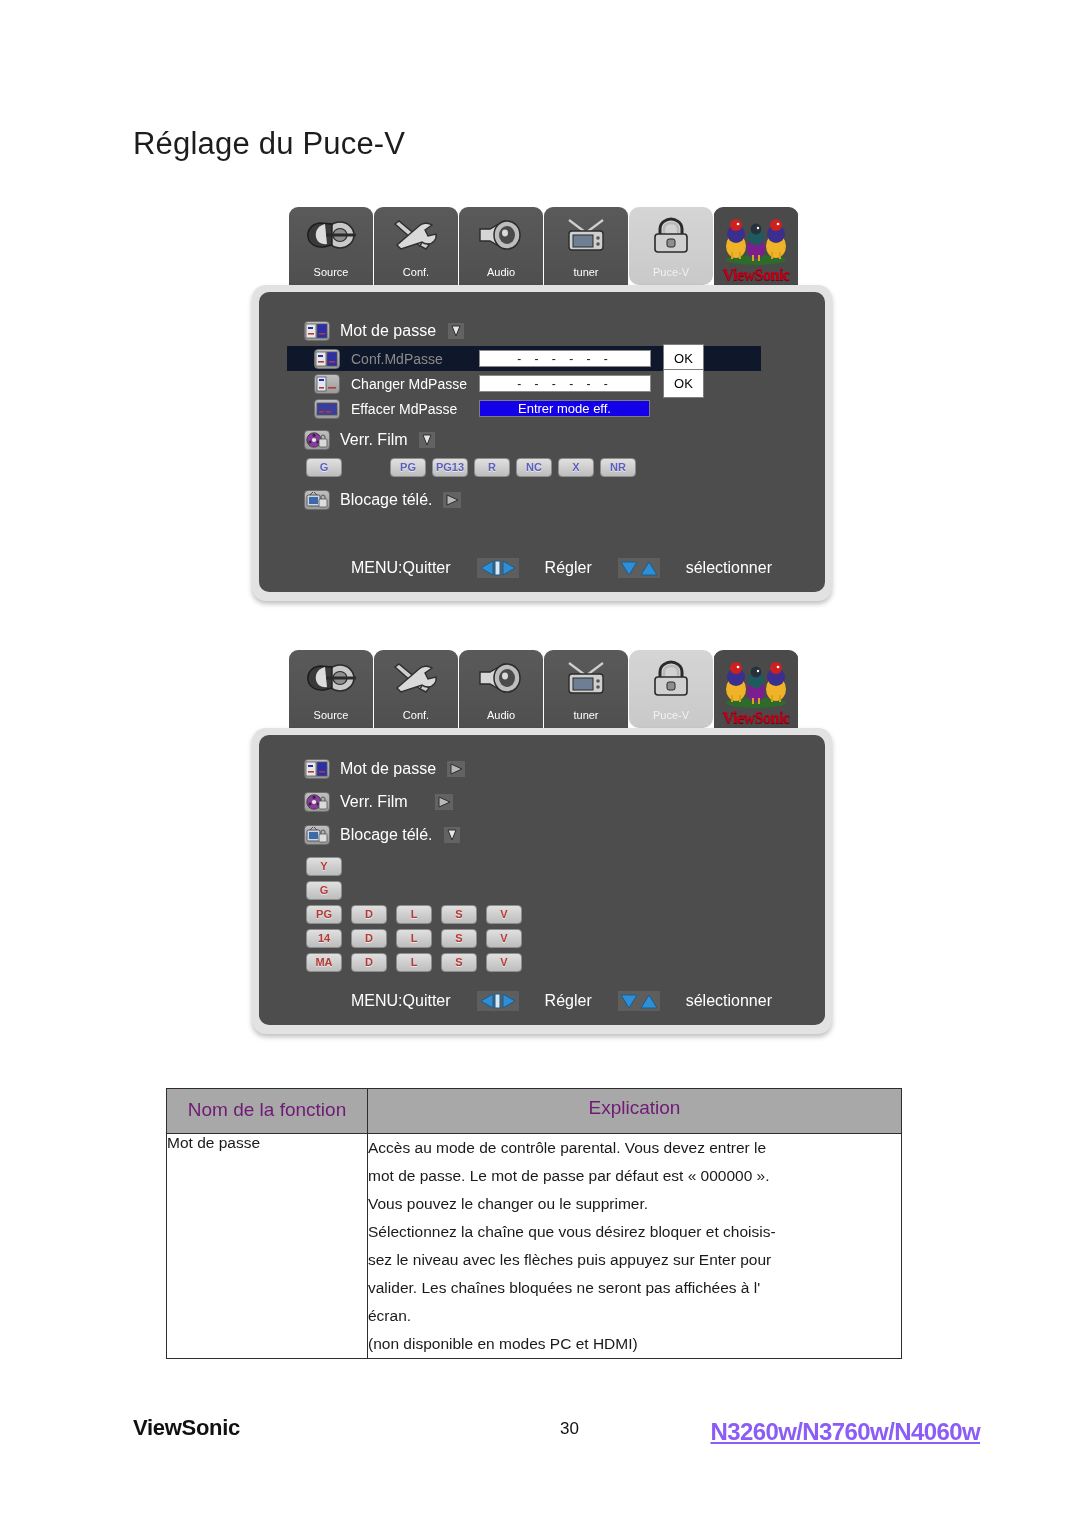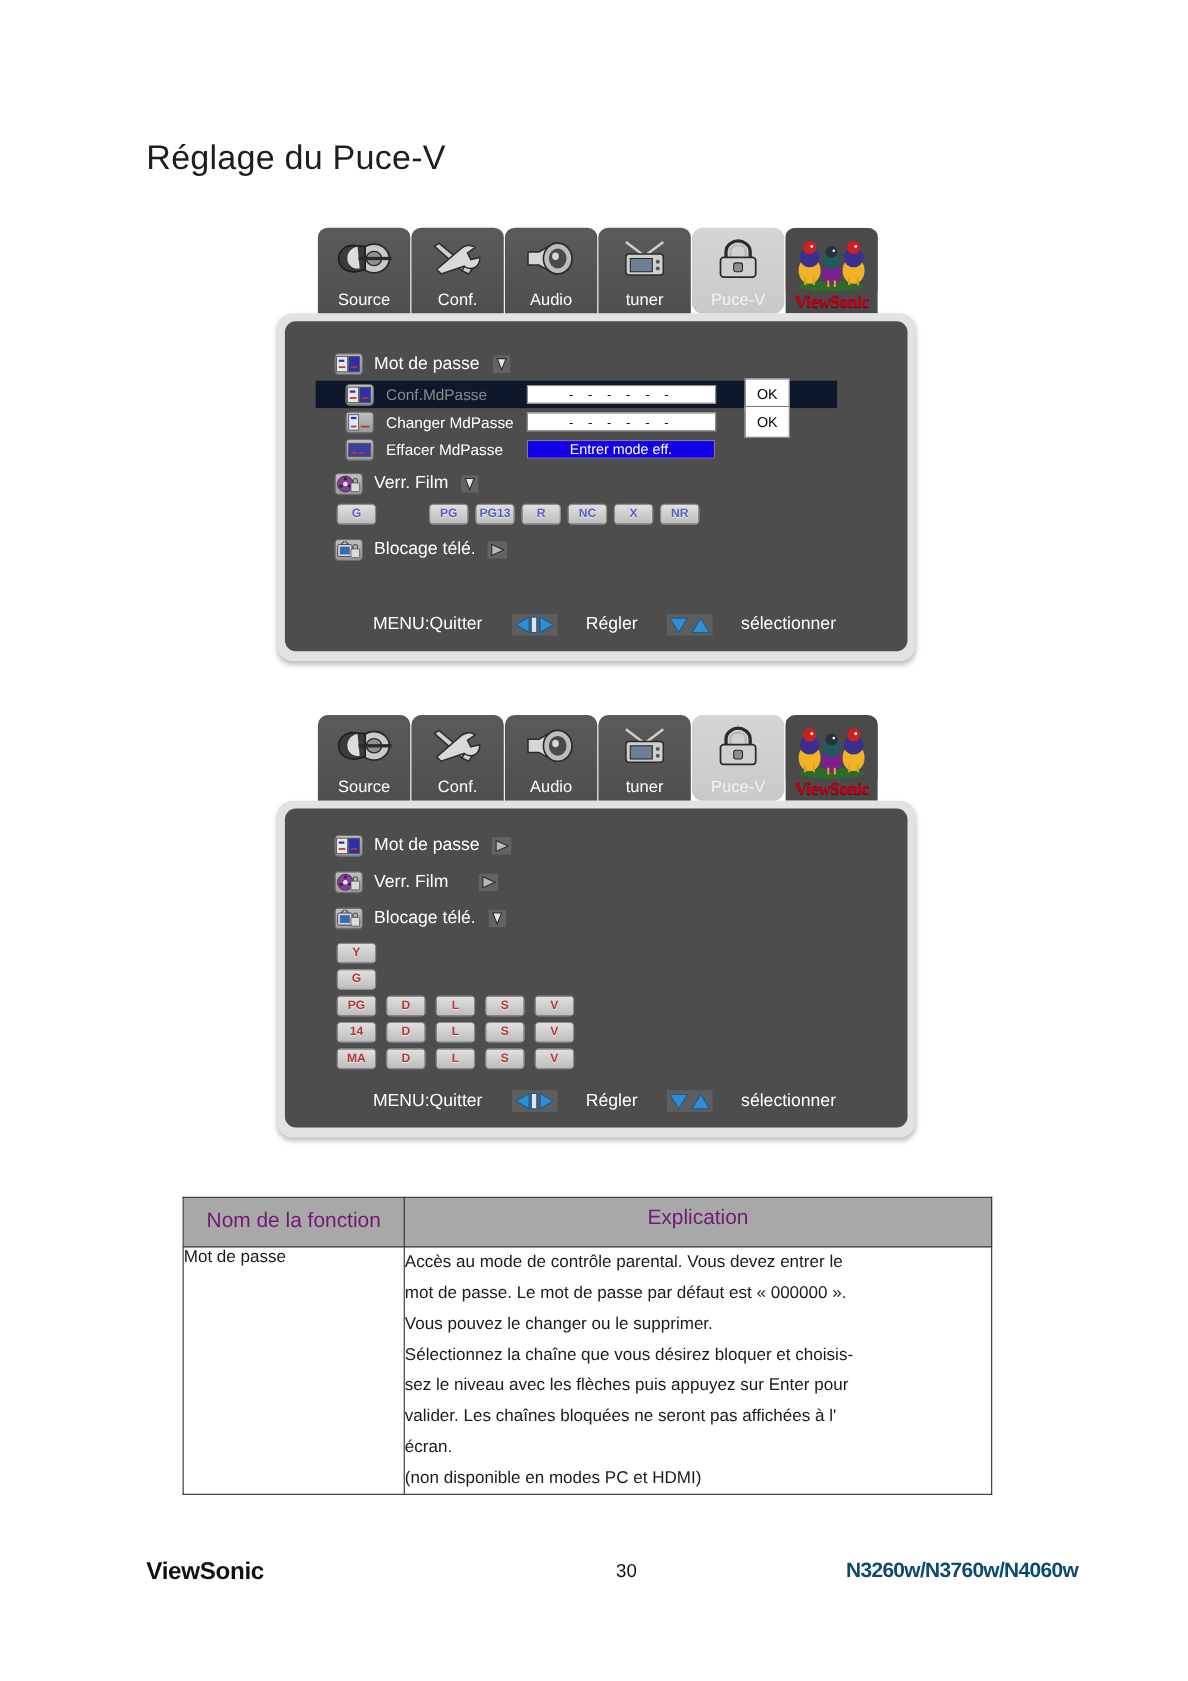--- a/index.html
+++ b/index.html
@@ -62,21 +62,21 @@
     background: linear-gradient(180deg, #d5d5d5 0%, #c9c9c9 100%);
     border-radius: 10px;
   }
   .tab.logo-tab {
     background: #4d4d4d;
     border-radius: 9px 9px 0 0;
     padding-bottom: 0;
     overflow: hidden;
   }
   .tab-label {
-    font-size: 15px;
+    font-size: 11px;
     color: #ffffff;
     line-height: 19px;
   }
   .tab.selected .tab-label { color: #f2f2f2; }
   .tab-icon {
     flex: 1;
     display: flex;
     align-items: center;
     justify-content: center;
     width: 100%;
@@ -188,21 +188,21 @@
   }
   .ok-btn {
     width: 41px;
     height: 29px;
     background: #ffffff;
     border: 1px solid #7d7d7d;
     box-sizing: border-box;
     display:flex;align-items:center;justify-content:center;
     font-size: 13px;
     color: #000;
-    margin-left: 26px;
+    margin-left: 12px;
     flex: none;
   }
   .erase-bar {
     width: 171px;
     height: 17px;
     background: #1400e8;
     border: 1px solid #7d7d7d;
     box-sizing: border-box;
     display:flex;align-items:center;justify-content:center;
     font-size: 13px;
@@ -229,21 +229,21 @@
   .chip.red { color: #b43a37; }
   .chip.spacer { background: none; border: none; }
 
   .tv-grid { padding-left: 47px; padding-top: 4px; }
   .tv-grid .chip-line { display:flex; height: 24px; align-items:center; }
   .tv-grid .chip { margin-right: 9px; }
 
   
   .panel-footer {
     position: absolute;
-    left: 0; bottom: 14px;
+    left: 12px; bottom: 14px;
     width: 100%;
     display: flex;
     align-items: center;
     padding-left: 80px;
     box-sizing: border-box;
     color: #ffffff;
     font-size: 16px;
   }
   .panel-footer .gapx { width: 26px; flex:none; }
   .nav-icon { width: 42px; height: 20px; flex:none; display:block; }
@@ -303,24 +303,25 @@
   }
   .foot-page {
     position: absolute;
     left: 560px; top: 4px;
     font-size: 17px;
     color: #111;
   }
   .foot-model {
     position: absolute;
     right: 100px; top: 3px;
-    font-size: 19px;
+    font-size: 24px;
     font-weight: bold;
     letter-spacing: -0.6px;
-    color: #0c4a6e;
+    color: #8b5cf6;
+    text-decoration: underline;
   }
 </style>
 </head>
 <body>
 
 <div class="page-title">Réglage du Puce-V</div>
 
 <div class="osd osd-1">
 
   <div class="tabbar">

